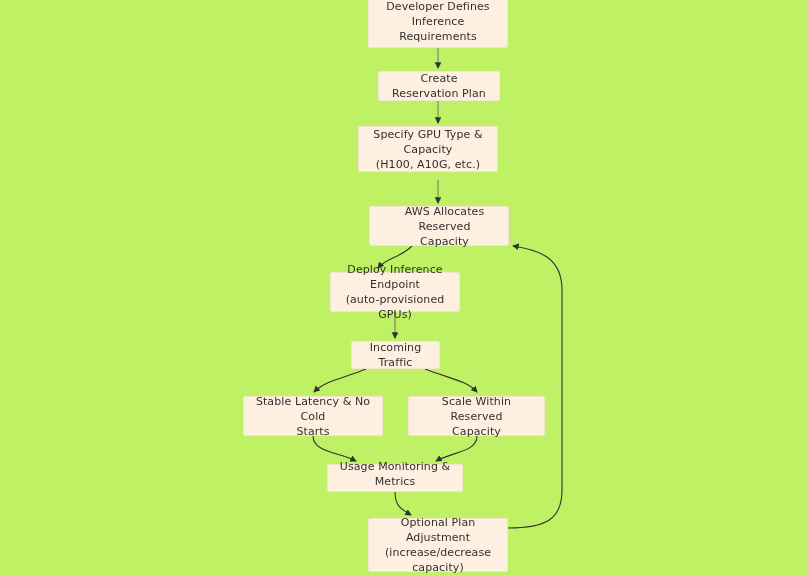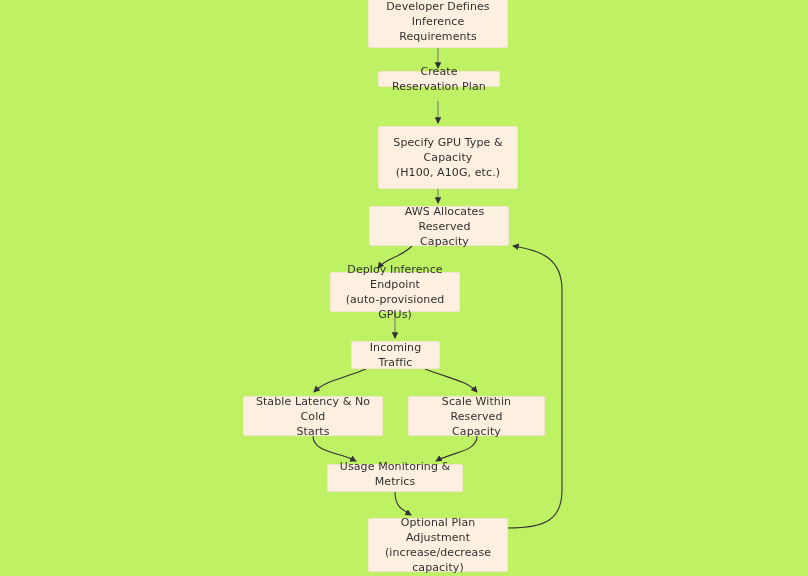--- a/index.html
+++ b/index.html
@@ -83,25 +83,25 @@
     <path d="M 395 492 C 395 506 401 509 411 515" stroke="#333333" stroke-width="1.1" fill="none" marker-end="url(#arrowhead)"></path>
 
     <path d="M 508 528 C 545 528 562 520 562 490 L 562 290 C 562 258 540 250 513 246" stroke="#333333" stroke-width="1.1" fill="none" marker-end="url(#arrowhead)"></path>
   </svg>
 
   <div class="node" style="left:368px; top:-6px; width:140px; height:54px;">
     <span class="node-label">Developer Defines
 Inference Requirements</span>
   </div>
 
-  <div class="node" style="left:378px; top:71px; width:122px; height:16px;">
+  <div class="node" style="left:378px; top:71px; width:122px; height:30px;">
     <span class="node-label">Create Reservation Plan</span>
   </div>
 
-  <div class="node" style="left:378px; top:126px; width:140px; height:63px;">
+  <div class="node" style="left:358px; top:126px; width:140px; height:46px;">
     <span class="node-label">Specify GPU Type &amp;
 Capacity
 (H100, A10G, etc.)</span>
   </div>
 
   <div class="node" style="left:369px; top:206px; width:140px; height:40px;padding-left:19px;">
     <span class="node-label">AWS Allocates Reserved
 Capacity</span>
   </div>
 

